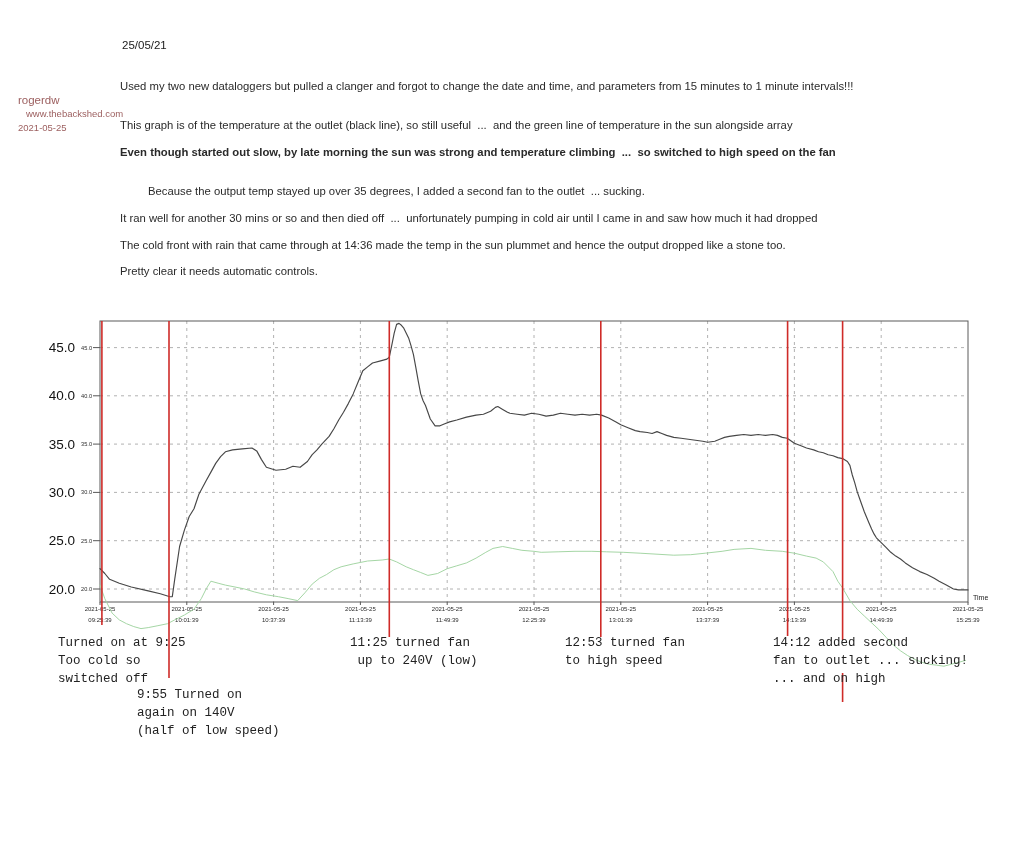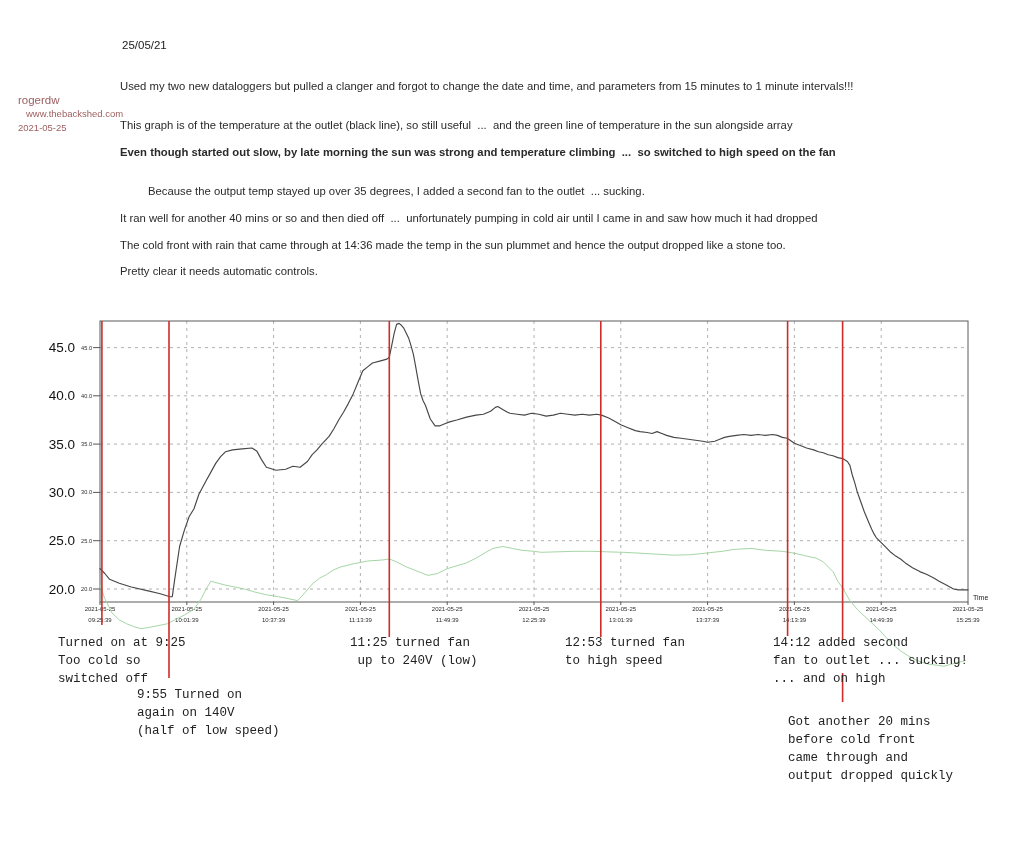--- a/index.html
+++ b/index.html
@@ -26,21 +26,21 @@
   <div class="abs txt sidebar-author" style="color: rgb(156, 95, 95);">rogerdw</div>
   <div class="abs txt sidebar-site" style="color: rgb(156, 95, 95);">www.thebackshed.com</div>
   <div class="abs txt sidebar-date" style="color: rgb(156, 95, 95);">2021-05-25</div>
 
   <div class="abs txt date-header">25/05/21</div>
 
   <div class="abs txt para" id="p0">Used my two new dataloggers but pulled a clanger and forgot to change the date and time, and parameters from 15 minutes to 1 minute intervals!!!</div>
   <div class="abs txt para" id="p1">This graph is of the temperature at the outlet (black line), so still useful  ...  and the green line of temperature in the sun alongside array</div>
   <div class="abs txt para" id="p2">Even though started out slow, by late morning the sun was strong and temperature climbing  ...  so switched to high speed on the fan</div>
   <div class="abs txt para" id="p3">Because the output temp stayed up over 35 degrees, I added a second fan to the outlet  ... sucking.</div>
-  <div class="abs txt para" id="p4">It ran well for another 40 mins or so and then died off  ...  unfortunately pumping in cold air until I came in and saw how much it had dropped</div>
+  <div class="abs txt para" id="p4">It ran well for another 30 mins or so and then died off  ...  unfortunately pumping in cold air until I came in and saw how much it had dropped</div>
   <div class="abs txt para" id="p5">The cold front with rain that came through at 14:36 made the temp in the sun plummet and hence the output dropped like a stone too.</div>
   <div class="abs txt para" id="p6">Pretty clear it needs automatic controls.</div>
 
   <svg id="chart-svg" width="1024" height="843" viewBox="0 0 1024 843">
       <line x1="100" y1="589.0" x2="968" y2="589.0" stroke="#a9a9a9" stroke-width="0.9" stroke-dasharray="3,4"></line>
       <line x1="93" y1="589.0" x2="100" y2="589.0" stroke="#444" stroke-width="0.9"></line>
       <text x="92" y="591" text-anchor="end" font-size="5.6" fill="#2b2b2b" font-family="Liberation Sans, sans-serif">20.0</text>
       <text x="75" y="593.5" text-anchor="end" font-size="13.5" fill="#111" font-family="Liberation Sans, sans-serif">20.0</text>
       <line x1="100" y1="540.7" x2="968" y2="540.7" stroke="#a9a9a9" stroke-width="0.9" stroke-dasharray="3,4"></line>
       <line x1="93" y1="540.7" x2="100" y2="540.7" stroke="#444" stroke-width="0.9"></line>
@@ -124,18 +124,14 @@
       <div class="chart-note" style="left: 137px; top: 686px;">9:55 Turned on
 again on 140V
 (half of low speed)</div>
       <div class="chart-note" style="left: 350px; top: 634px;">11:25 turned fan
  up to 240V (low)</div>
       <div class="chart-note" style="left: 565px; top: 634px;">12:53 turned fan
 to high speed</div>
       <div class="chart-note" style="left: 733px; top: 634px; margin-left: 40px;">14:12 added second
 fan to outlet ... sucking!
 ... and on high</div>
-      <div class="chart-note" style="left: 788px; top: 713px;">Got another 20 mins
-before cold front
-came through and
-output dropped quickly</div>
     </div>
 </div>
 
 </body></html>

